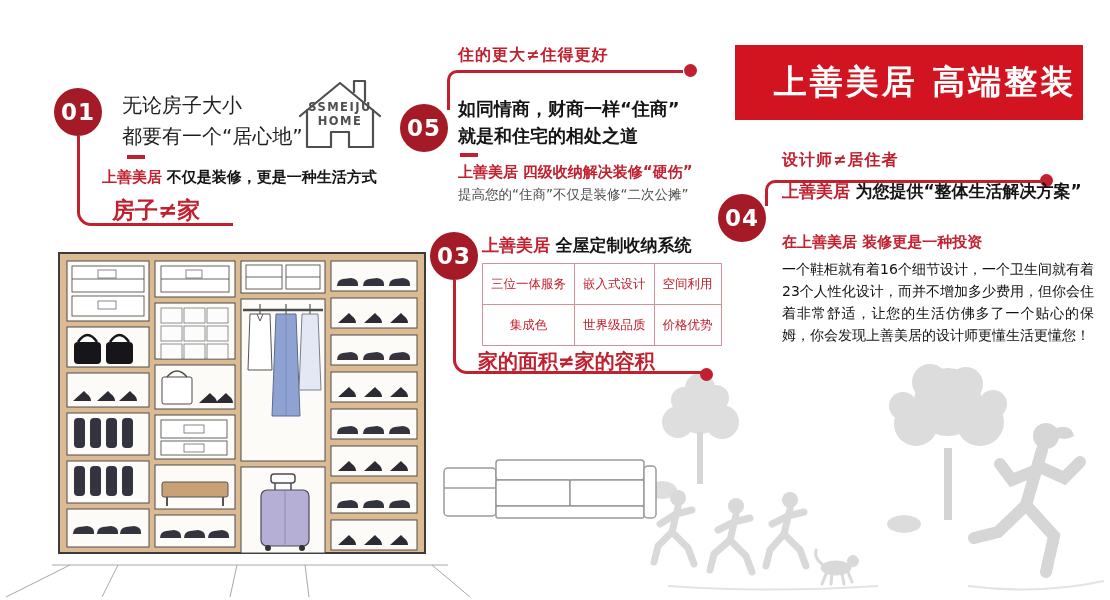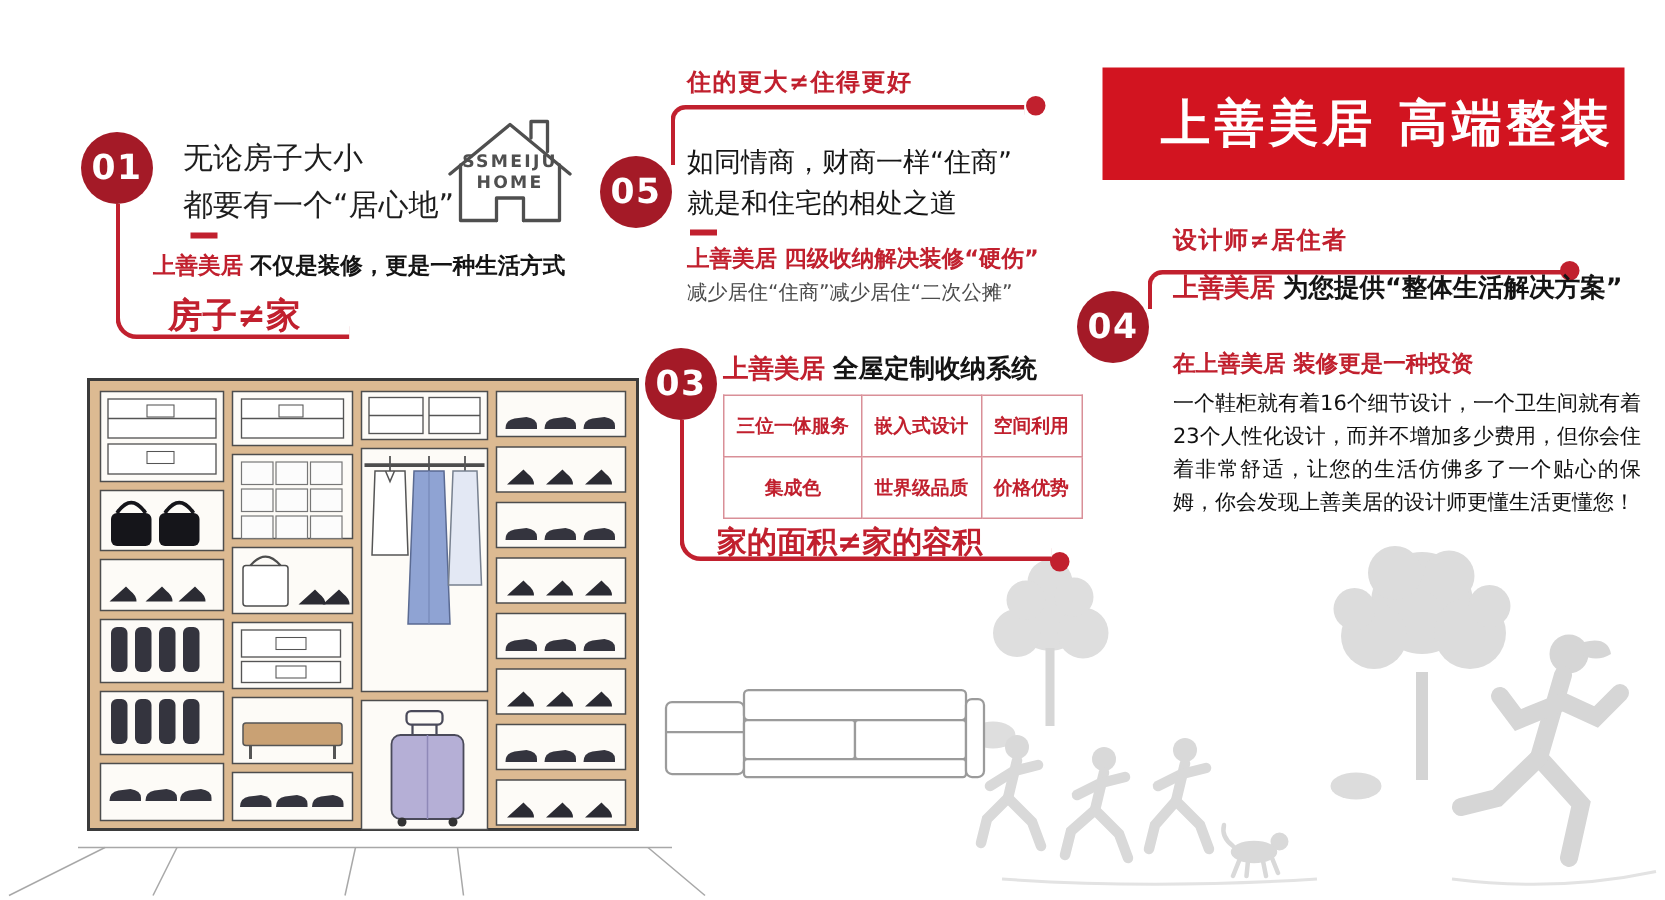--- a/index.html
+++ b/index.html
@@ -26,21 +26,21 @@
   .headline{position:absolute;color:var(--accent);font-weight:700;font-size:16px;letter-spacing:1px;}
   .tagline{position:absolute;color:var(--accent);font-weight:700;}
   .brand-red{color:var(--accent);font-weight:700;}
   .bold-dark{color:#141414;font-weight:700;}
 
   .houselogo{position:absolute;}
   .houselogo .logotext{position:absolute;left:0;top:24px;width:100%;text-align:center;color:#4f4f4f;
     font-size:11.5px;font-weight:700;letter-spacing:1.5px;line-height:14px;}
 
   table.feat{border-collapse:collapse;}
-  table.feat td{border:1px solid #d98f98;color:var(--accent);font-weight:700;font-size:12.5px;
+  table.feat td{border:1px solid #d98f98;color:var(--accent);font-weight:400;font-size:12.5px;
     text-align:center;padding:0 8px;height:41px;white-space:nowrap;}
 
   .abs{position:absolute;}
   svg{display:block;}
 </style>
 </head>
 <body>
 
 <div class="stage">
 
@@ -137,30 +137,30 @@
     <div class="logotext">
       <div>SSMEIJU</div>
       <div>HOME</div>
     </div>
   </div>
 
   <div class="badge" style="left:400px;top:104px">05</div>
   <div class="headline" style="left:458px;top:45px">住的更大≠住得更好</div>
   <div class="lshape-tl" style="left:447px;top:70px;width:236px;height:40px"></div>
   <div class="dot" style="left:684px;top:64px"></div>
-  <div class="abs" style="left:458px;top:95px;font-size:18px;line-height:27px;color:#151515;font-weight:400">
+  <div class="abs" style="left:458px;top:95px;font-size:18px;line-height:27px;color:#151515;font-weight:700">
     <div>如同情商，财商一样“住商”</div>
     <div>就是和住宅的相处之道</div>
   </div>
   <div class="dash" style="left:460px;top:153px;width:18px;height:3.5px"></div>
   <div class="abs" style="left:458px;top:163px;font-size:15px;white-space:nowrap">
     <span class="brand-red">上善美居</span>
     <span class="brand-red">四级收纳解决装修“硬伤”</span>
   </div>
-  <div class="abs" style="left:458px;top:186px;font-size:13.5px;color:#4c4c4c">减少居住“住商”减少居住“二次公摊”</div>
+  <div class="abs" style="left:458px;top:186px;font-size:13.5px;color:#4c4c4c">提高您的“住商”不仅是装修“二次公摊”</div>
 
   <div class="badge" style="left:430px;top:232px">03</div>
   <div class="abs" style="left:482px;top:234px;font-size:17px;white-space:nowrap">
     <span class="brand-red">上善美居</span>
     <span class="bold-dark">全屋定制收纳系统</span>
   </div>
   <table class="feat abs" style="left:482px;top:263px">
     <tbody>
         <tr>
       <td>三位一体服务</td>

